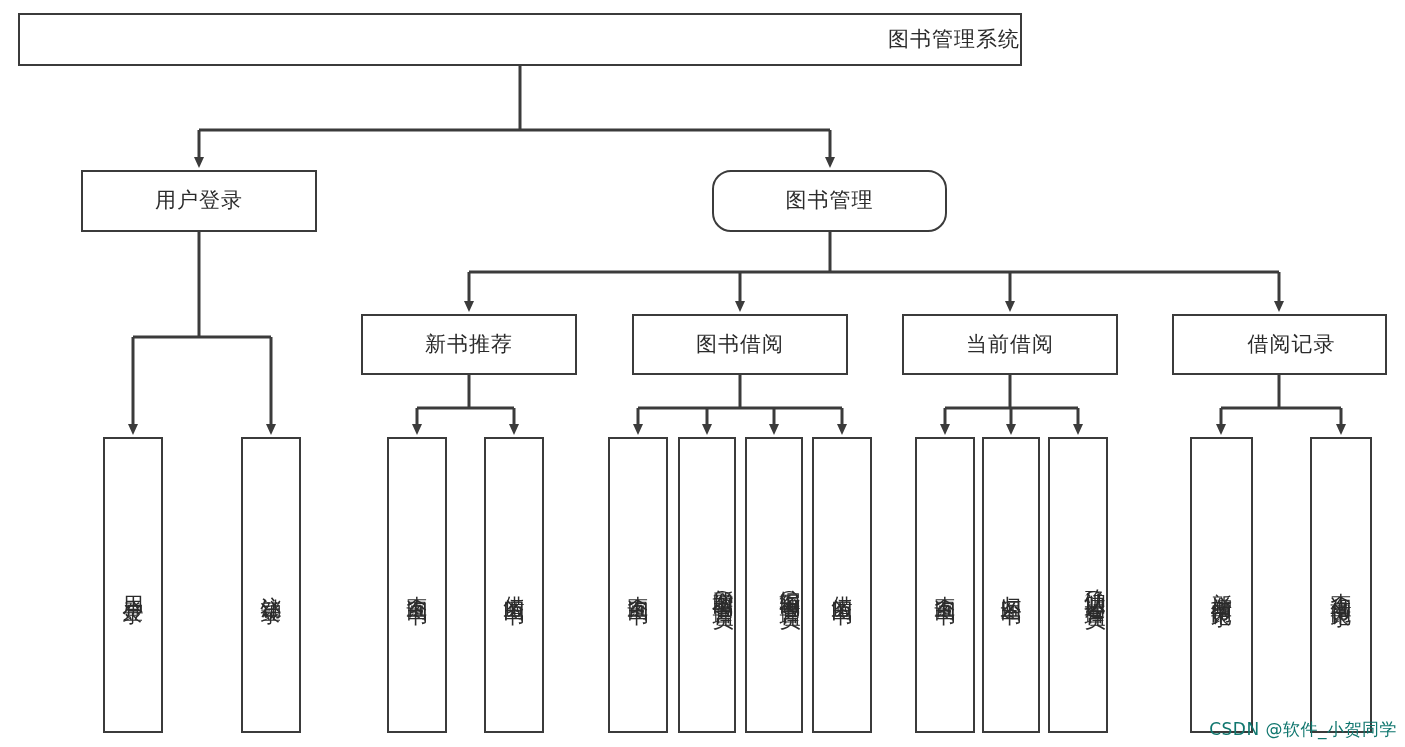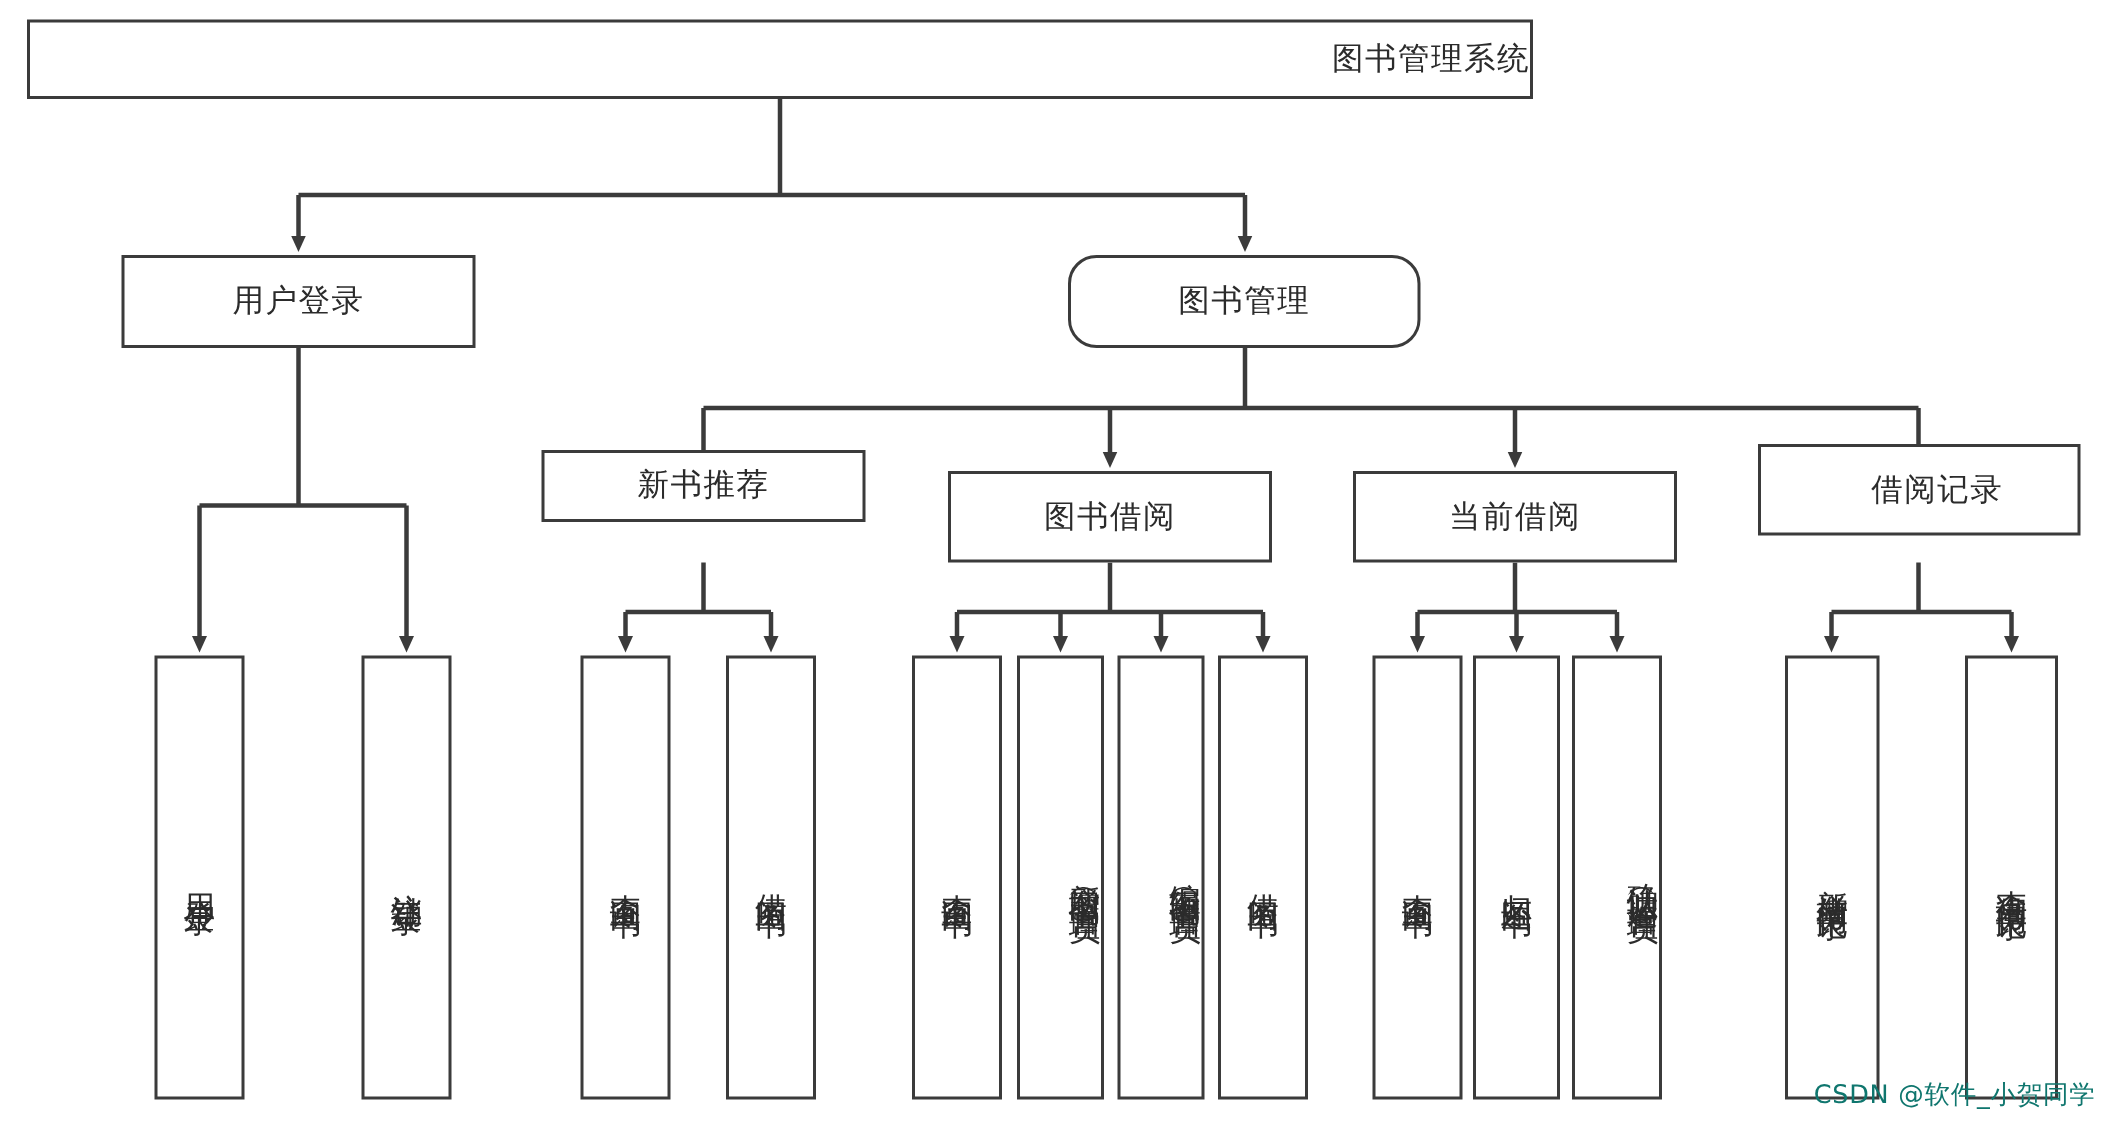--- a/index.html
+++ b/index.html
@@ -144,30 +144,30 @@
     <span>图书管理系统</span>
   </div>
 
   <div class="node horizontal" style="left:81px; top:170px; width:236px; height:62px;">
     <span>用户登录</span>
   </div>
   <div class="node horizontal" style="left:712px; top:170px; width:235px; height:62px;border-radius:19px;">
     <span>图书管理</span>
   </div>
 
-  <div class="node horizontal" style="left:361px; top:300px; width:216px; height:48px;font-family:Liberation Serif, serif;">
+  <div class="node horizontal" style="left:361px; top:314px; width:216px; height:61px;font-family:Liberation Serif, serif;">
     <span>新书推荐</span>
   </div>
   <div class="node horizontal" style="left:632px; top:314px; width:216px; height:61px;">
     <span>图书借阅</span>
   </div>
   <div class="node horizontal" style="left:902px; top:314px; width:216px; height:61px;">
     <span>当前借阅</span>
   </div>
-  <div class="node horizontal" style="left:1172px; top:296px; width:215px; height:61px;padding-left:24px;">
+  <div class="node horizontal" style="left:1172px; top:314px; width:215px; height:61px;padding-left:24px;">
     <span>借阅记录</span>
   </div>
 
   <div class="node vertical" style="left:103px; top:437px; width:60px; height:296px;">
     <span class="vlabel">用户登录</span>
   </div>
   <div class="node vertical" style="left:241px; top:437px; width:60px; height:296px;">
     <span class="vlabel">注销登录</span>
   </div>
   <div class="node vertical" style="left:387px; top:437px; width:60px; height:296px;">

